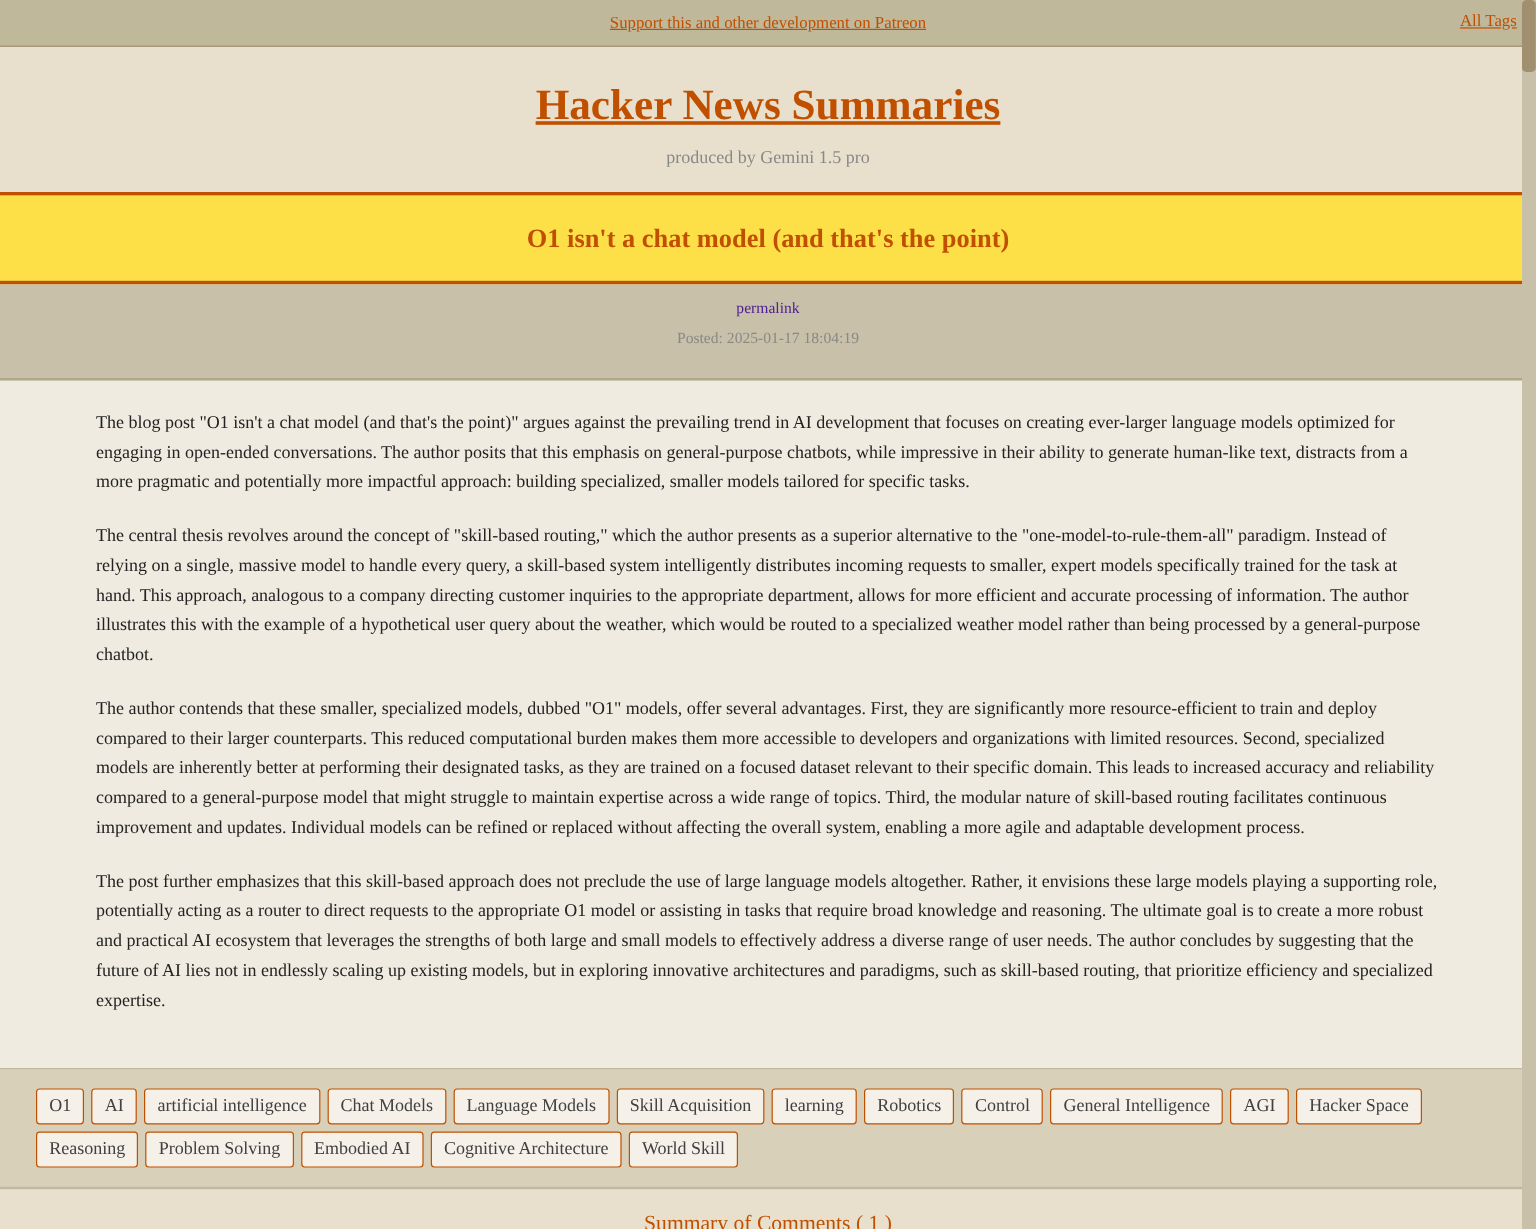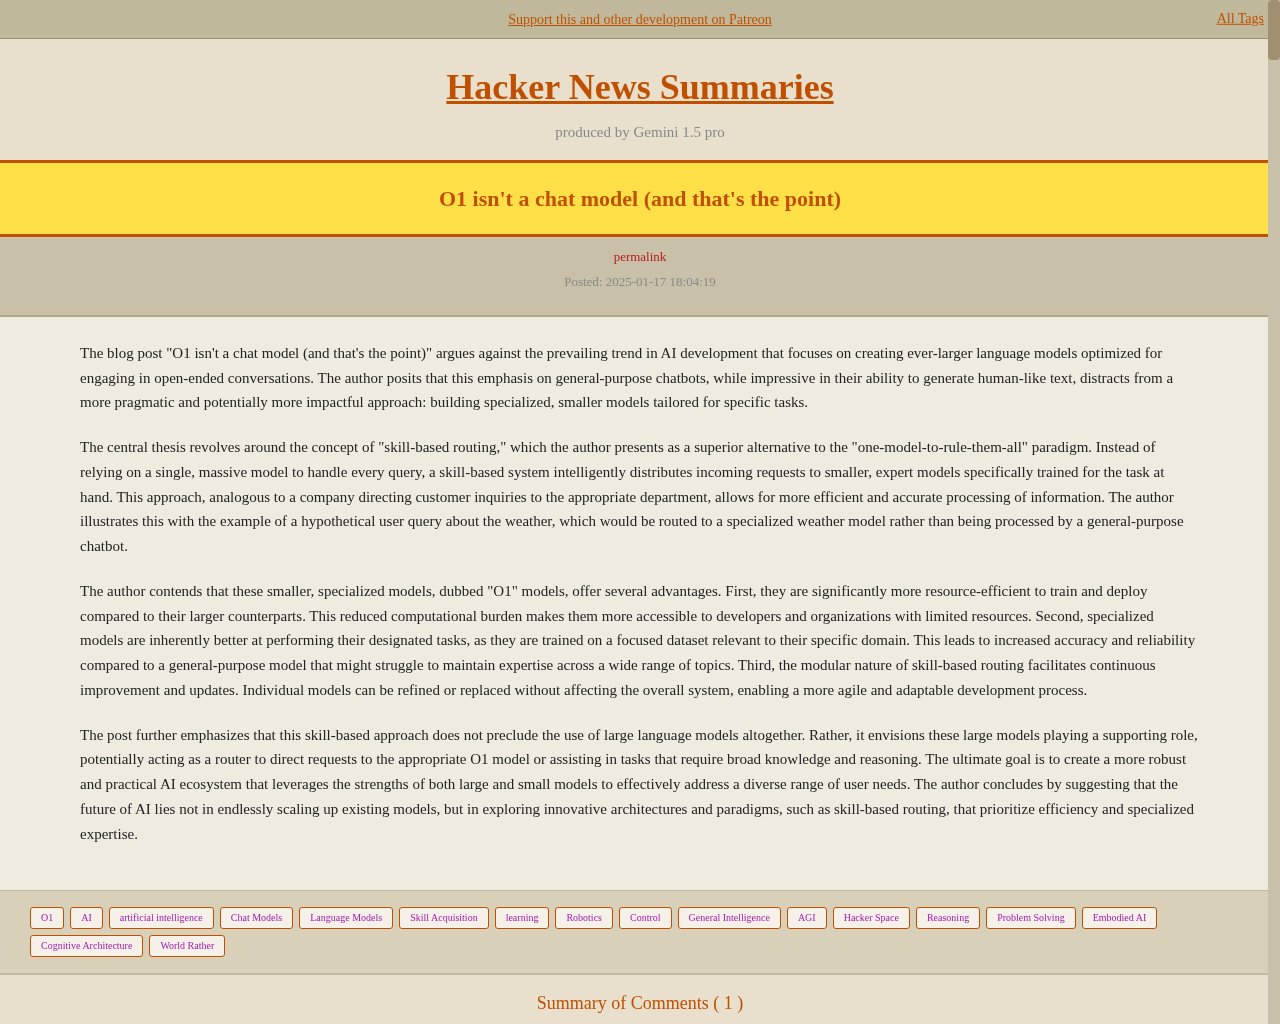--- a/index.html
+++ b/index.html
@@ -68,21 +68,21 @@
     }
 
     
     #meta-bar {
       background-color: #c8c0a8;
       text-align: center;
       padding: 10px 16px 14px;
       border-bottom: 2px solid #b0a888;
     }
     #permalink {
-      color: #b91c1c;
+      color: #4c1d95;
       font-size: 13px;
       display: block;
       margin-bottom: 4px;
       cursor: pointer;
       text-decoration: none;
     }
     #posted-date {
       color: #888;
       font-size: 13px;
       display: block;
@@ -130,24 +130,24 @@
     }
     .tags-container {
       display: flex;
       flex-wrap: wrap;
       gap: 6px;
       align-items: center;
     }
     .tag {
       background: #f5f0e8;
       border: 1px solid #c05000;
-      color: #a21caf;
+      color: #404040;
       padding: 2px 10px;
       border-radius: 3px;
-      font-size: 10px;
+      font-size: 15px;
       cursor: pointer;
     }
 
     
     #comments-summary-bar {
       background-color: #e8e0cc;
       text-align: center;
       padding: 14px 16px;
       border-top: 1px solid #c0b8a0;
     }
@@ -215,21 +215,21 @@
       <span class="tag">learning</span>
       <span class="tag">Robotics</span>
       <span class="tag">Control</span>
       <span class="tag">General Intelligence</span>
       <span class="tag">AGI</span>
       <span class="tag">Hacker Space</span>
       <span class="tag">Reasoning</span>
       <span class="tag">Problem Solving</span>
       <span class="tag">Embodied AI</span>
       <span class="tag">Cognitive Architecture</span>
-      <span class="tag">World Rather</span>
+      <span class="tag">World Skill</span>
     </div>
 </div>
 
 <div id="comments-summary-bar">
   <div id="comments-summary-title">Summary of Comments ( 1 )</div>
 </div>
 
 <div id="scrollbar-indicator">
   <div id="scrollbar-thumb"></div>
 </div>

